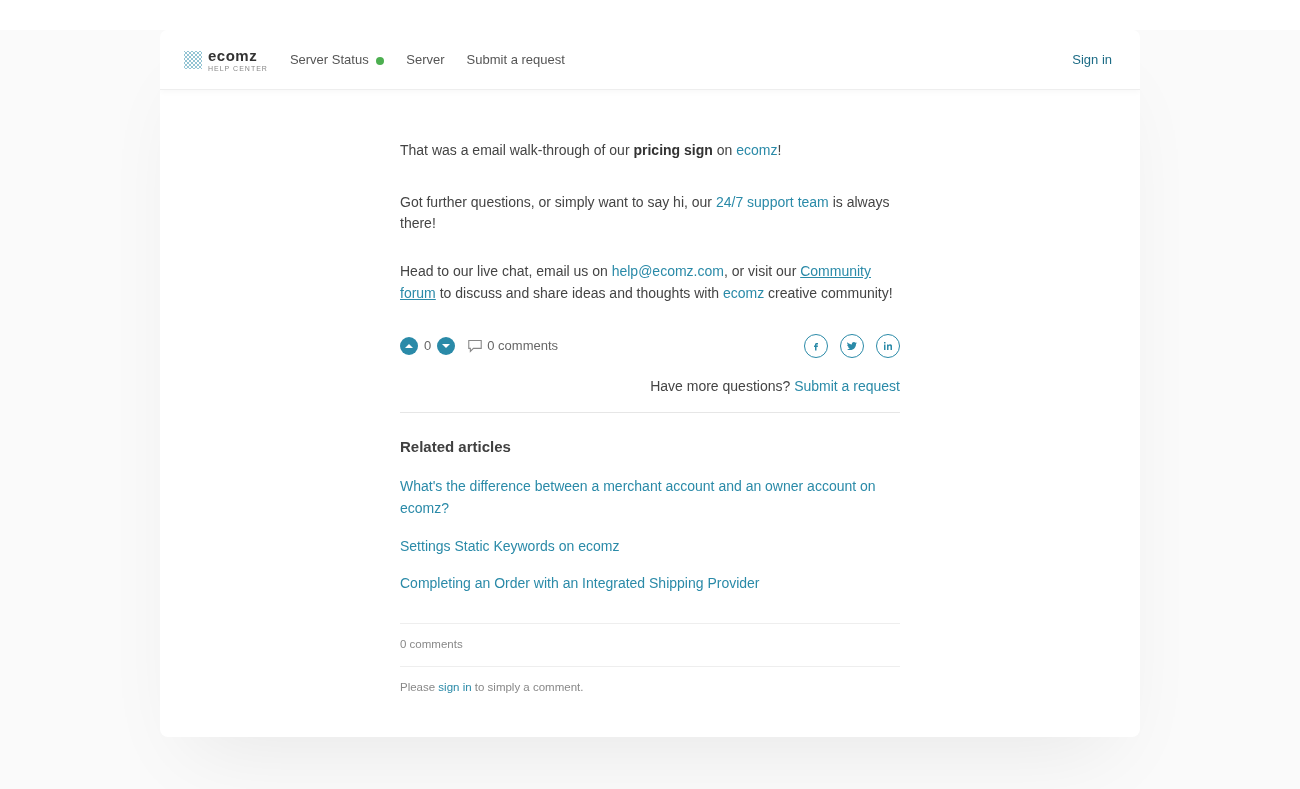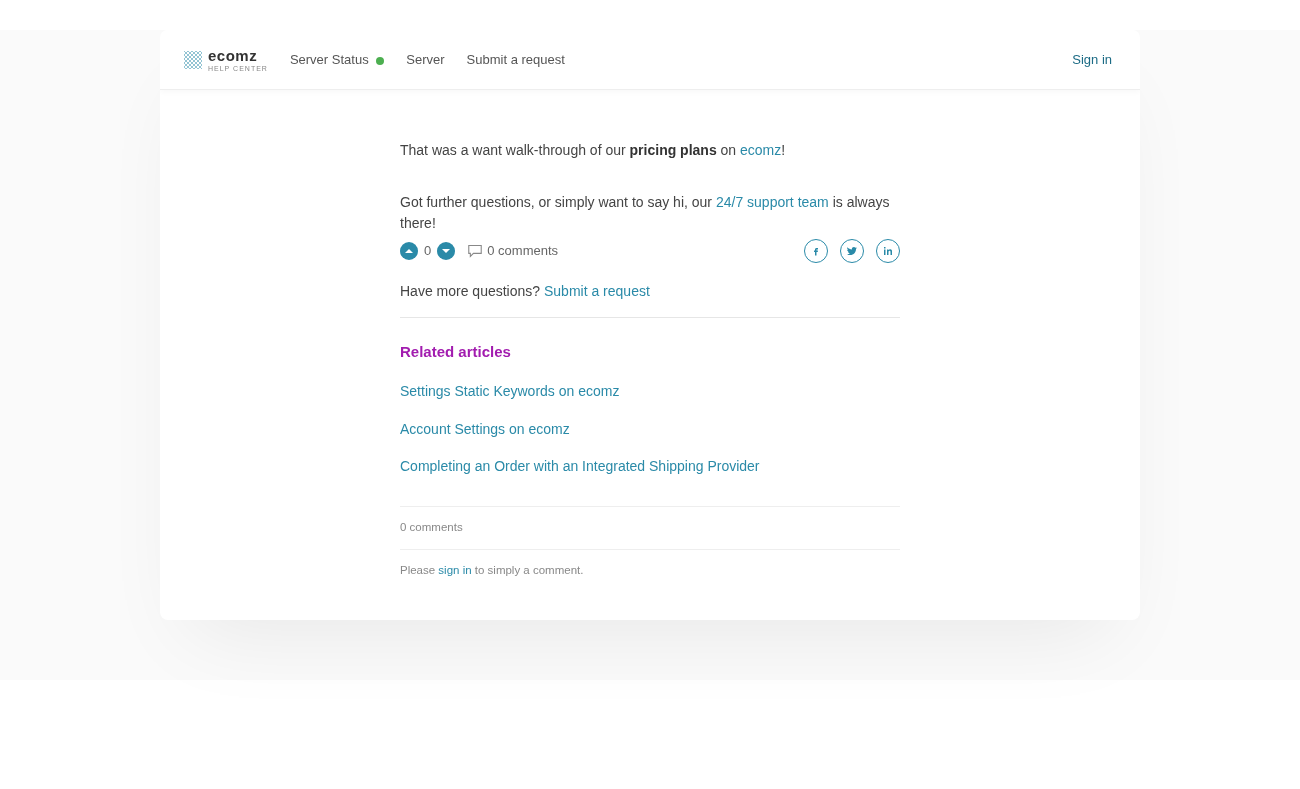--- a/index.html
+++ b/index.html
@@ -133,32 +133,32 @@
     border: 1.6px solid #2a8aa8;
     border-radius: 50%;
     display: inline-flex;
     align-items: center;
     justify-content: center;
     cursor: pointer;
   }
   .social-circle svg { width: 12px; height: 12px; fill: #2a8aa8; }
 
   .more-questions {
-    text-align: left;
+    text-align: right;
     font-size: 14px;
     color: #444;
     padding-bottom: 14px;
     border-bottom: 1px solid #e6e6e6;
     margin-bottom: 22px;
   }
 
   .related-title {
     font-size: 15px;
     font-weight: 600;
-    color: #a21caf;
+    color: #404040;
     margin-bottom: 18px;
   }
   .related-list { list-style: none; }
   .related-list li { margin-bottom: 16px; }
   .related-list a { color: #2a8aa8; font-size: 14px; text-decoration: none; cursor: pointer; }
 
   .comment-block {
     margin-top: 28px;
     border-top: 1px solid #eee;
     padding-top: 12px;
@@ -195,27 +195,30 @@
           <span class="nav-item">Server</span>
           <span class="nav-item">Submit a request</span>
         </div>
       </div>
       <span class="signin">Sign in</span>
     </div>
 
     <div class="content">
 
       <p class="para">
-        <span>That was a want walk-through of our </span><b>pricing plans</b><span> on </span><span class="link">ecomz</span><span>!</span>
+        <span>That was a email walk-through of our </span><b>pricing sign</b><span> on </span><span class="link">ecomz</span><span>!</span>
       </p>
 
-      <p class="para" style="margin-bottom:4px;">
+      <p class="para" style="margin-bottom:26px;">
         <span>Got further questions, or simply want to say hi, our </span><span class="link">24/7 support team</span><span> is always there!</span>
       </p>
 
+      <p class="para">
+        <span>Head to our live chat, email us on </span><span class="link">help@ecomz.com</span><span>, or visit our </span><span class="link underline">Community forum</span><span> to discuss and share ideas and thoughts with </span><span class="link">ecomz</span><span> creative community!</span>
+      </p>
 
       <div class="meta-row">
         <div class="vote-group">
           <span class="circ-icon">
             <svg viewBox="0 0 10 10">
                 <path d="M1 7 L5 3 L9 7 Z"></path>
               </svg>
           </span>
           <span>0</span>
           <span class="circ-icon">
@@ -248,22 +251,22 @@
           </span>
         </div>
       </div>
 
       <div class="more-questions">
         <span>Have more questions? </span><span class="link">Submit a request</span>
       </div>
 
       <div class="related-title">Related articles</div>
       <ul class="related-list">
+        <li><a>What's the difference between a merchant account and an owner account on ecomz?</a></li>
         <li><a>Settings Static Keywords on ecomz</a></li>
-        <li><a>Account Settings on ecomz</a></li>
         <li><a>Completing an Order with an Integrated Shipping Provider</a></li>
       </ul>
 
       <div class="comment-block">
         <div class="comment-count-row">0 comments</div>
         <div class="comment-signin">
           <span>Please </span><span class="link">sign in</span><span> to simply a comment.</span>
         </div>
       </div>
 

